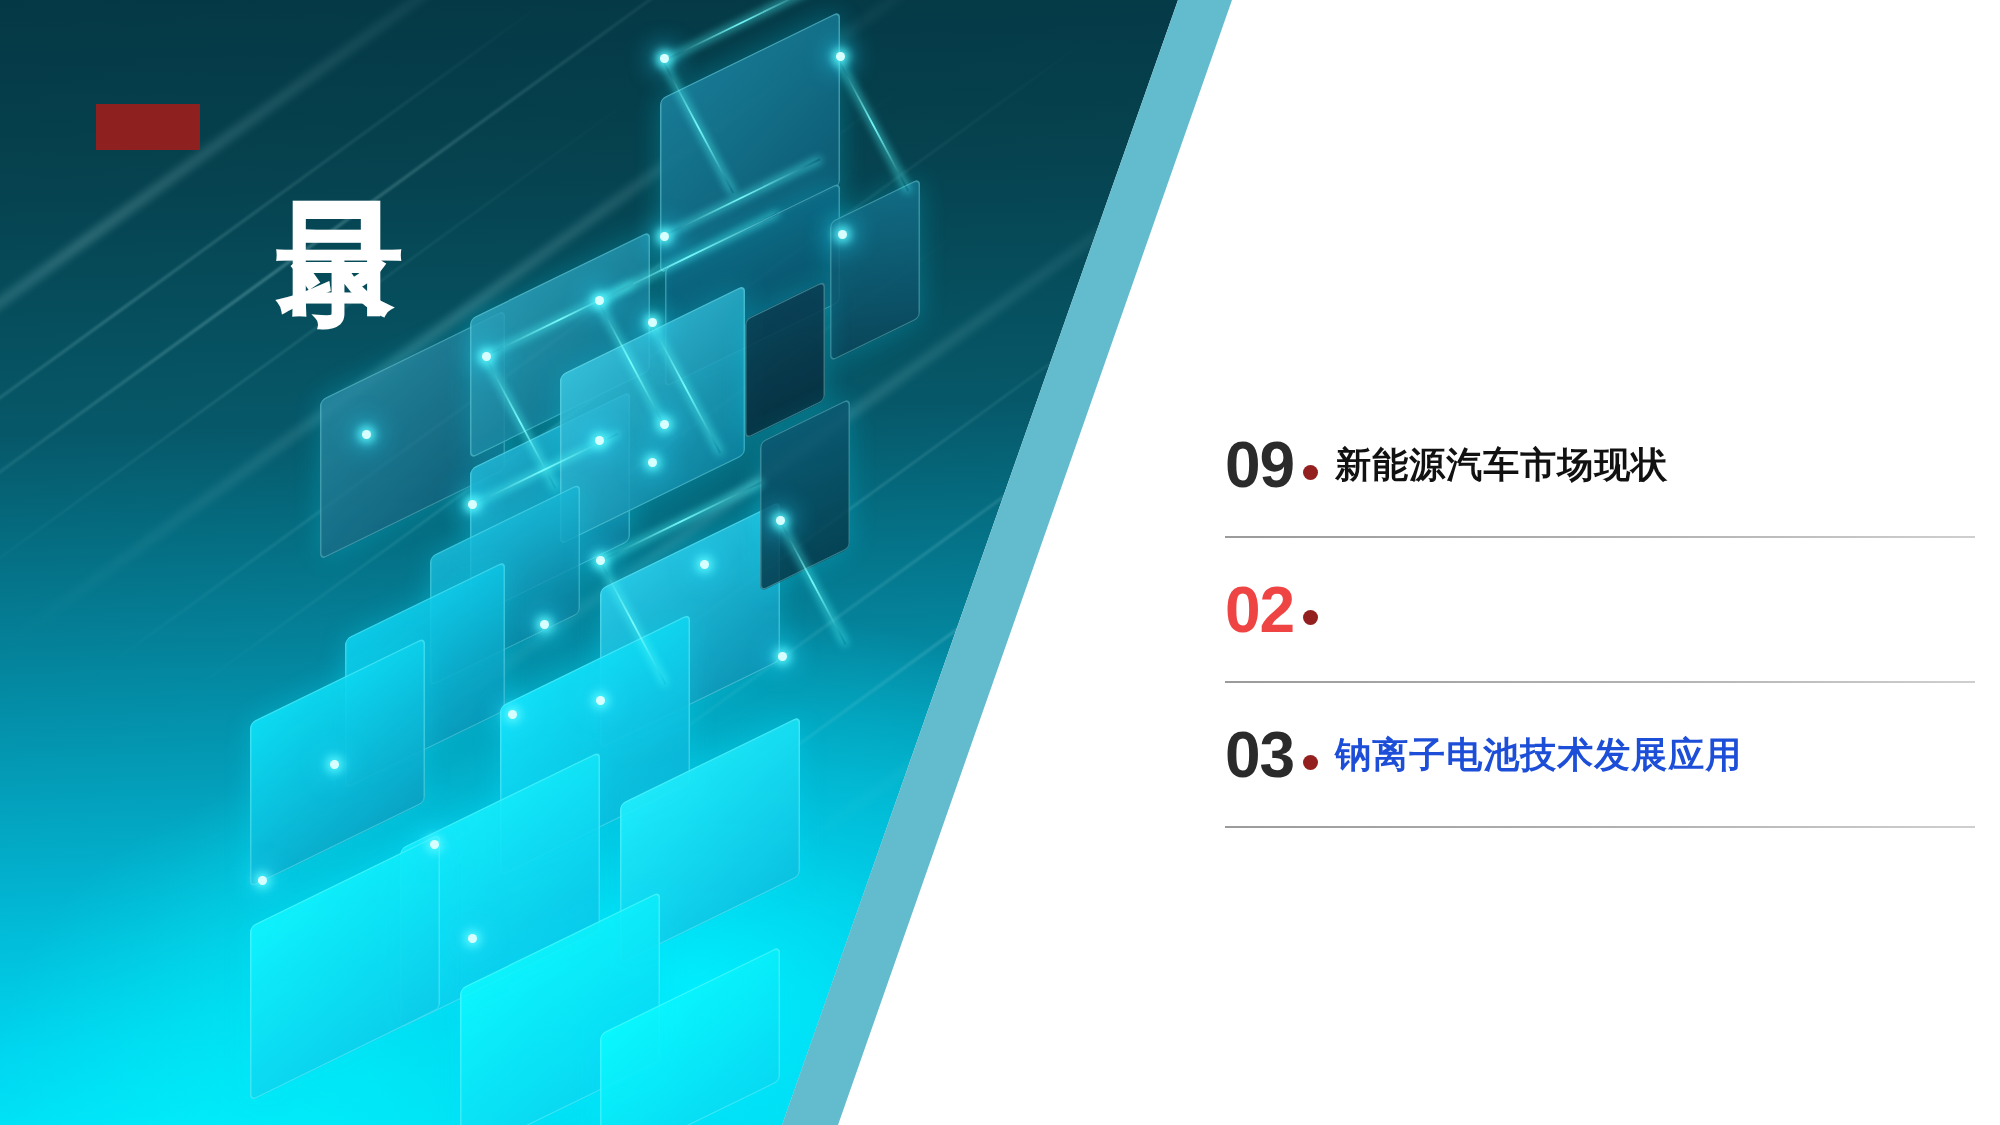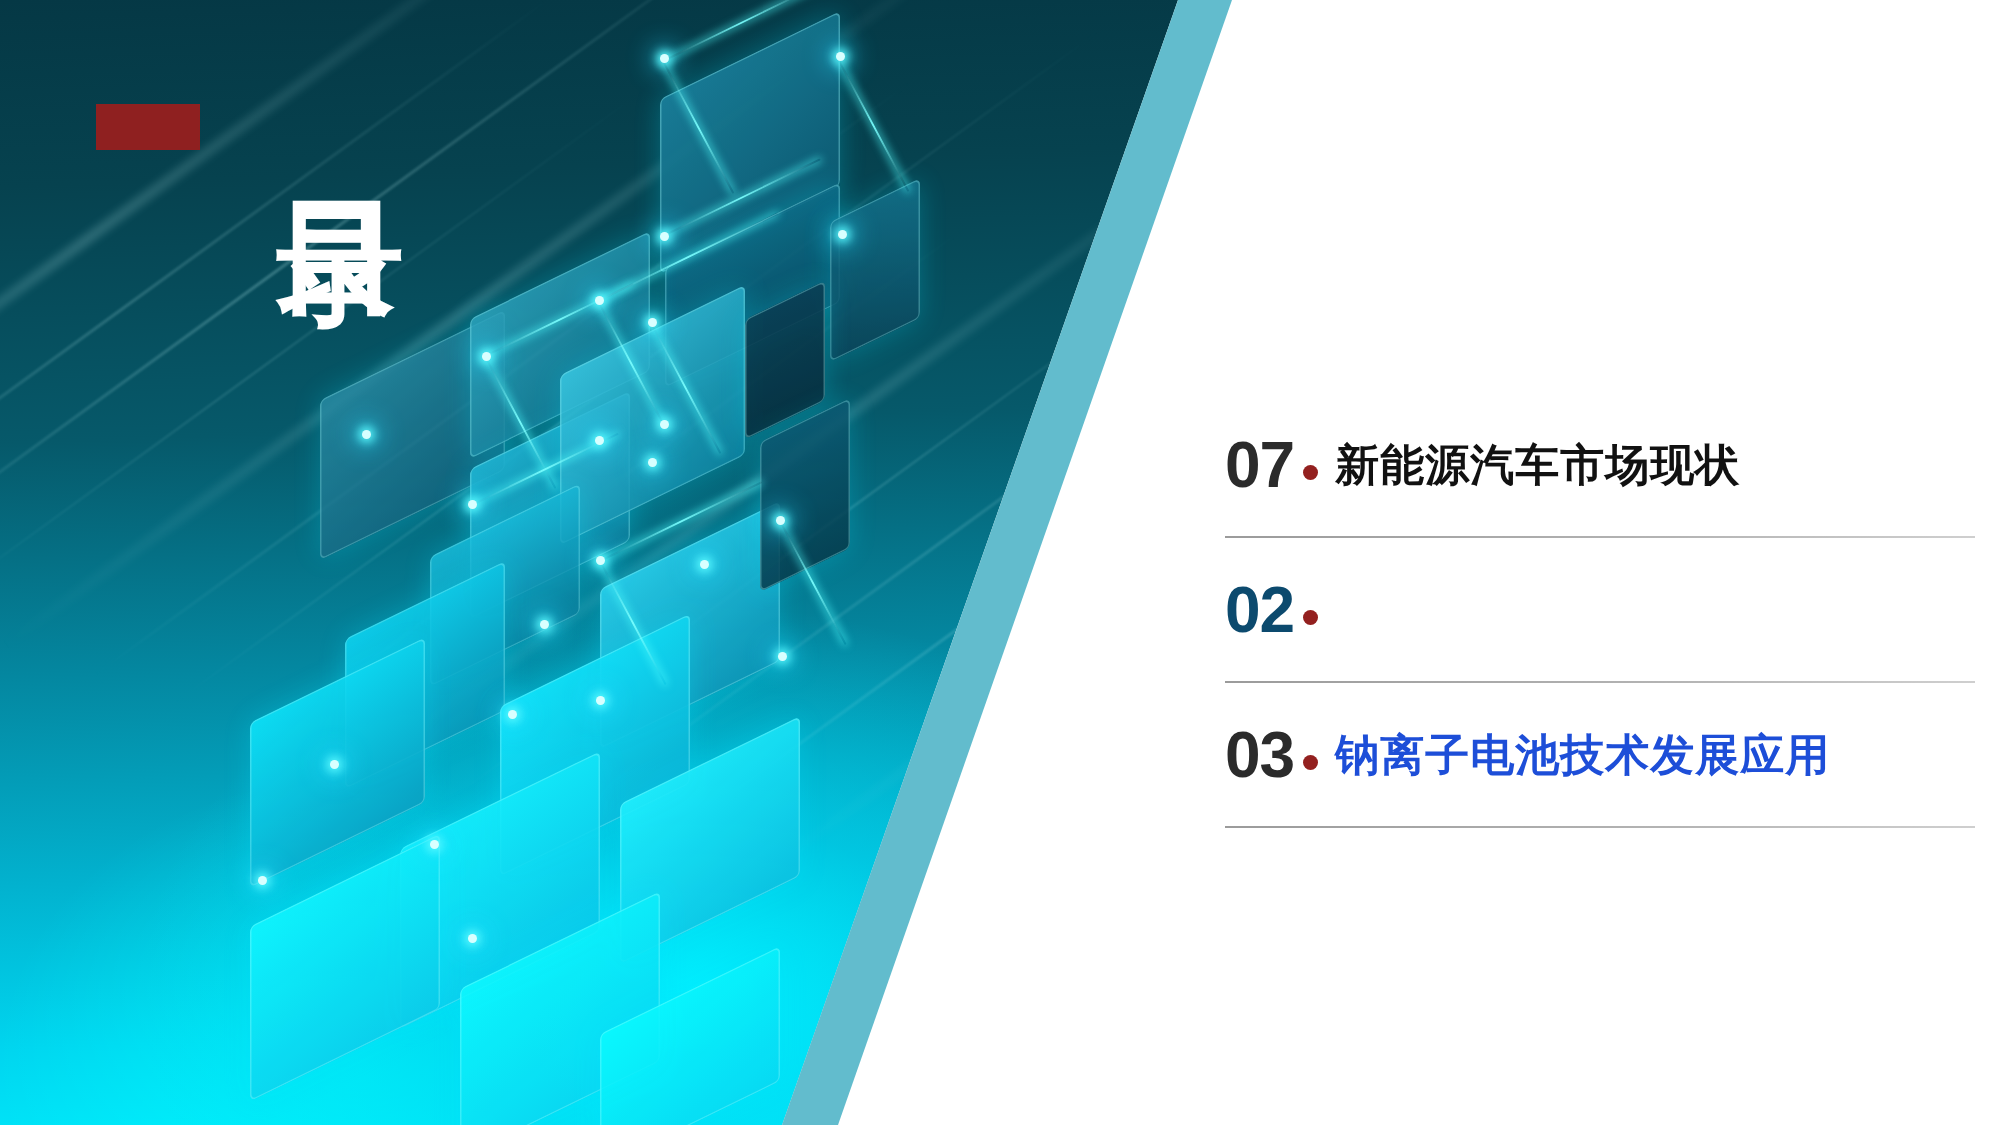--- a/index.html
+++ b/index.html
@@ -66,21 +66,21 @@
   
   .toc{position:absolute;left:1225px;top:415px;width:752px;}
   .toc-item{position:relative;height:145px;}
   .toc-row{display:flex;align-items:center;height:100px;}
   .toc-num{
     font-size:64px;font-weight:700;color:#2b2b2b;letter-spacing:-1px;
     font-family:"Liberation Sans","DejaVu Sans",sans-serif;line-height:1;
   }
   .toc-dot{width:15px;height:15px;border-radius:50%;background:#93201f;margin:0 17px 0 9px;flex:0 0 auto;position:relative;top:7px;}
   .toc-label{
-    font-size:44px;font-weight:700;line-height:1;white-space:nowrap;
+    font-size:36px;font-weight:700;line-height:1;white-space:nowrap;
     font-family:"DejaVu Sans","Liberation Sans",sans-serif;letter-spacing:1px;
   }
   .toc-rule{position:absolute;left:0;bottom:22px;width:750px;height:2px;
     background:linear-gradient(90deg,#9b9b9b 0%, #b4b4b4 60%, #cfcfcf 100%);}
 </style>
 </head>
 <body>
 
 <div id="slide">
 
@@ -224,30 +224,30 @@
   <div class="heading">
     <div class="redbar" style="background: rgb(143, 32, 32);"></div>
     <div class="cn-title">目录</div>
     <div class="en-title">CONTENTS</div>
   </div>
 
   <div class="toc">
 
     <div class="toc-item">
       <div class="toc-row">
-        <span class="toc-num" style="color: rgb(43, 43, 43);">07</span>
+        <span class="toc-num" style="color: rgb(43, 43, 43);">09</span>
         <span class="toc-dot" style="background: rgb(147, 32, 31);"></span>
         <span class="toc-label" id="lbl0" style="color: rgb(17, 17, 17);">新能源汽车市场现状</span>
       </div>
       <div class="toc-rule"></div>
     </div>
 
     <div class="toc-item">
       <div class="toc-row">
-        <span class="toc-num" style="color: #0c4a6e;">02</span>
+        <span class="toc-num" style="color: #ef4444;">02</span>
         <span class="toc-dot" style="background: rgb(147, 32, 31);"></span>
       </div>
       <div class="toc-rule"></div>
     </div>
 
     <div class="toc-item">
       <div class="toc-row">
         <span class="toc-num" style="color: rgb(43, 43, 43);">03</span>
         <span class="toc-dot" style="background: rgb(147, 32, 31);"></span>
         <span class="toc-label" id="lbl2" style="color: #1d4ed8;">钠离子电池技术发展应用</span>

